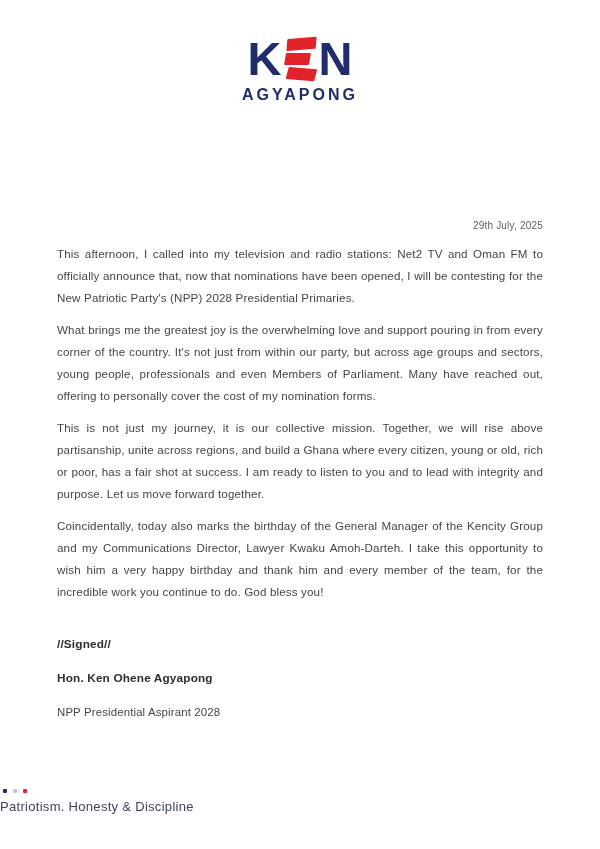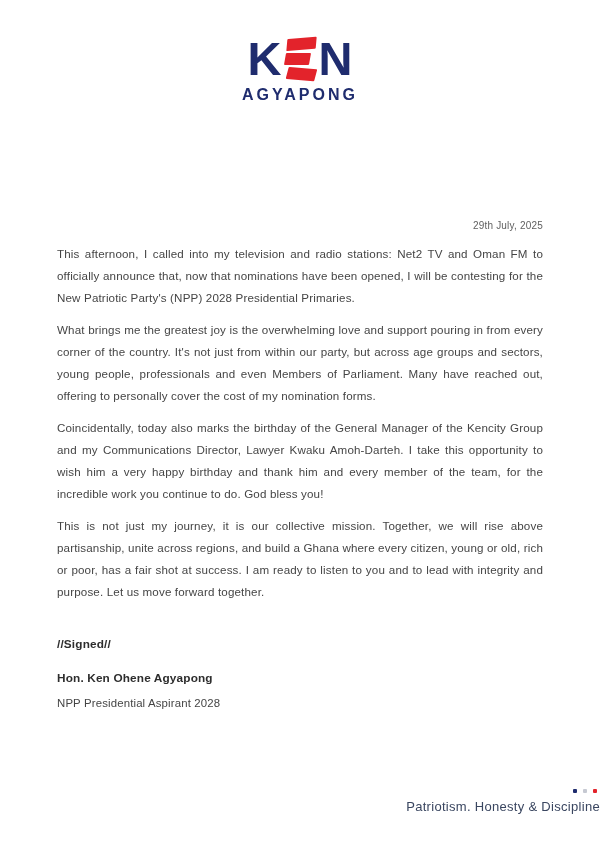--- a/index.html
+++ b/index.html
@@ -96,34 +96,34 @@
   .sig-signed {
     font-weight: 700;
     color: #2d2d2d;
     font-size: 11.8px;
     margin-bottom: 12px;
   }
   .sig-name {
     font-weight: 700;
     color: #2d2d2d;
     font-size: 11.8px;
-    margin-bottom: 3px;
+    margin-bottom: 12px;
   }
   .sig-role {
     font-size: 11.4px;
     color: #454545;
   }
 
   
   .footer {
     position: absolute;
     top: 787px;
     left: 0;
     width: 100%;
-    text-align: right;
+    text-align: left;
   }
   .footer-dots {
     height: 5px;
     line-height: 5px;
   }
   .footer-dots i {
     display: inline-block;
     width: 4px;
     height: 4px;
     border-radius: 1px;
@@ -158,22 +158,22 @@
       </div>
       <div class="logo-sub">AGYAPONG</div>
     </div>
   </header>
 
   <div class="date">29th July, 2025</div>
 
   <main class="body">
     <p>This afternoon, I called into my television and radio stations: Net2 TV and Oman FM to officially announce that, now that nominations have been opened, I will be contesting for the New Patriotic Party's (NPP) 2028 Presidential Primaries.</p>
     <p>What brings me the greatest joy is the overwhelming love and support pouring in from every corner of the country. It's not just from within our party, but across age groups and sectors, young people, professionals and even Members of Parliament. Many have reached out, offering to personally cover the cost of my nomination forms.</p>
+    <p>This is not just my journey, it is our collective mission. Together, we will rise above partisanship, unite across regions, and build a Ghana where every citizen, young or old, rich or poor, has a fair shot at success. I am ready to listen to you and to lead with integrity and purpose. Let us move forward together.</p>
     <p>Coincidentally, today also marks the birthday of the General Manager of the Kencity Group and my Communications Director, Lawyer Kwaku Amoh-Darteh. I take this opportunity to wish him a very happy birthday and thank him and every member of the team, for the incredible work you continue to do. God bless you!</p>
-    <p>This is not just my journey, it is our collective mission. Together, we will rise above partisanship, unite across regions, and build a Ghana where every citizen, young or old, rich or poor, has a fair shot at success. I am ready to listen to you and to lead with integrity and purpose. Let us move forward together.</p>
 
     <div class="signature">
       <div class="sig-signed">//Signed//</div>
       <div class="sig-name">Hon. Ken Ohene Agyapong</div>
       <div class="sig-role">NPP Presidential Aspirant 2028</div>
     </div>
   </main>
 
   <footer class="footer">
     <div class="footer-dots">

